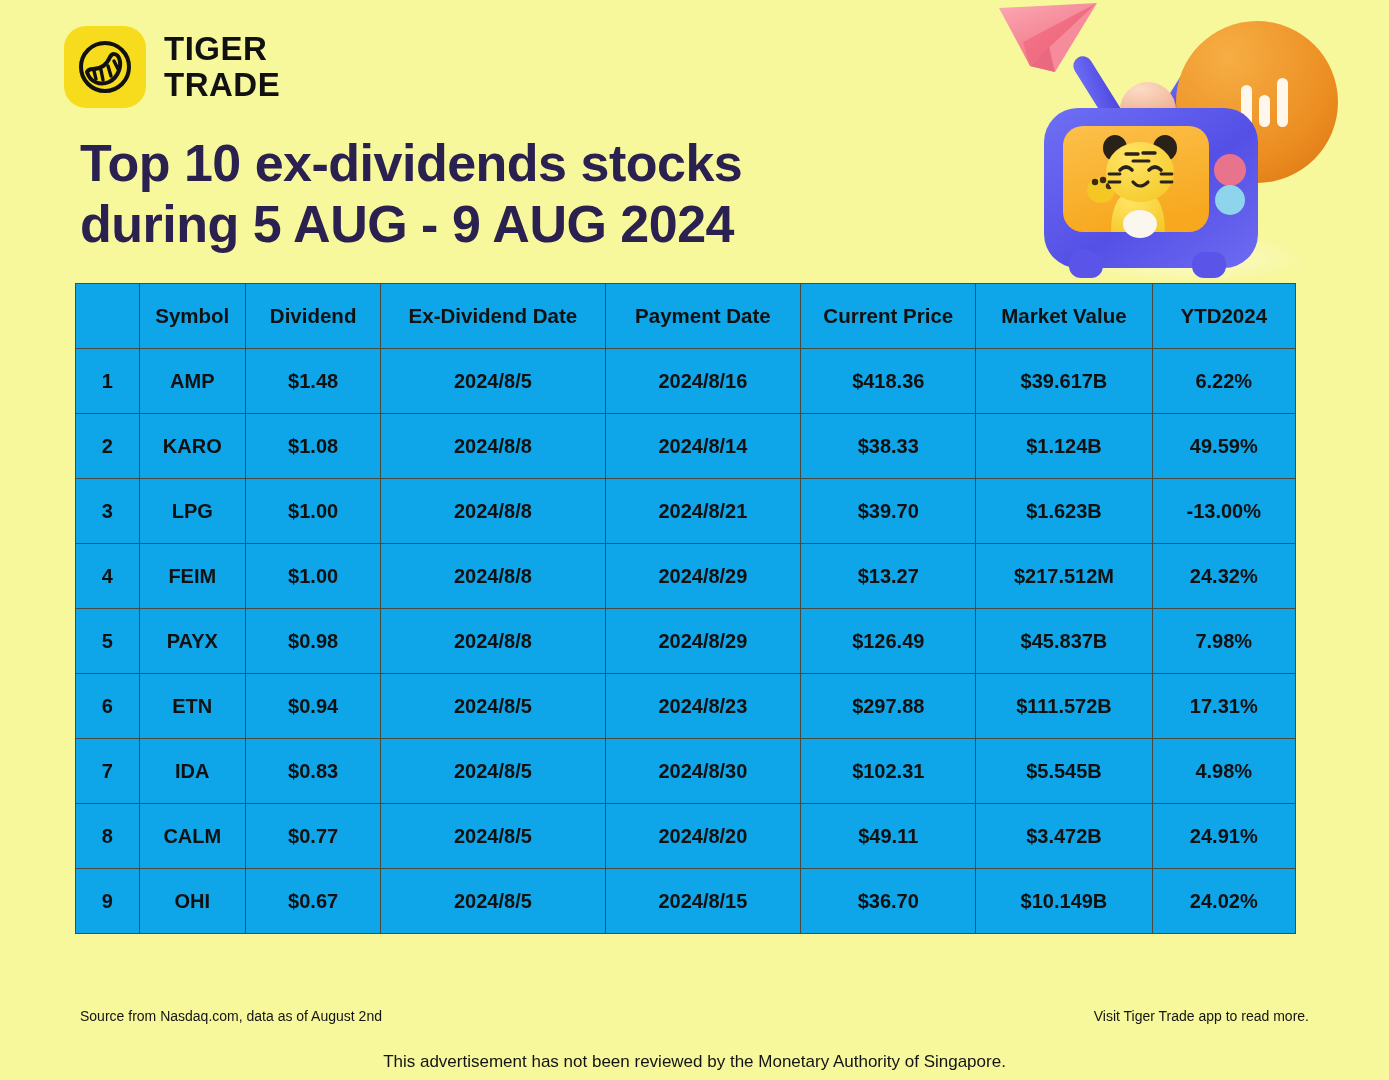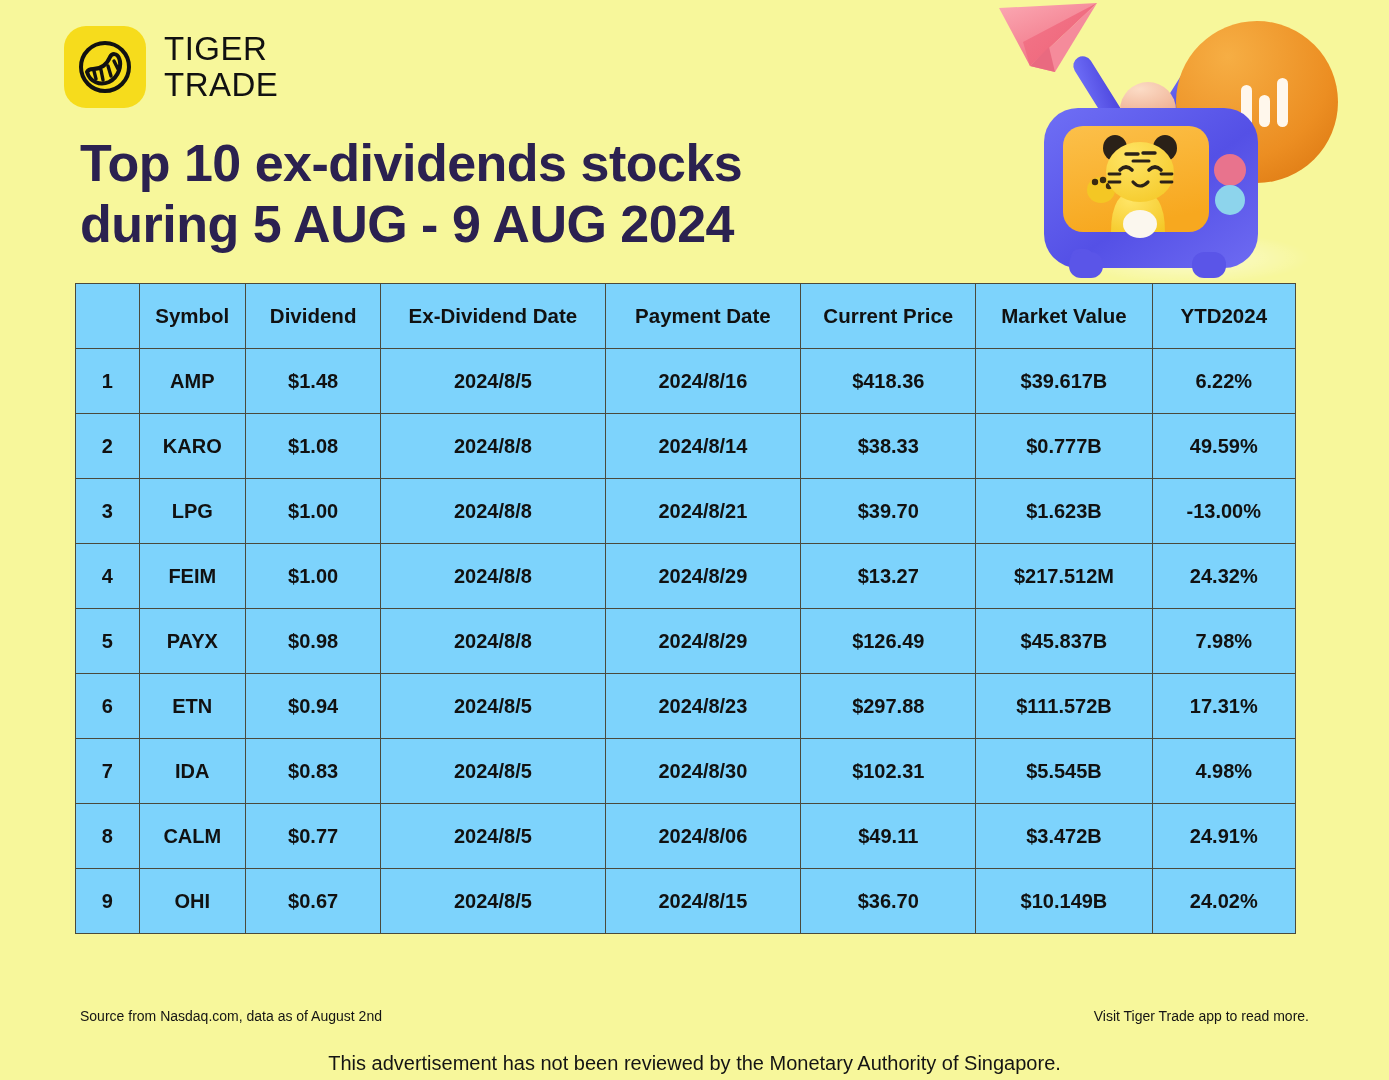--- a/index.html
+++ b/index.html
@@ -26,21 +26,21 @@
     width: 82px;
     height: 82px;
     border-radius: 22px;
     background: #F6DC1C;
     display: flex;
     align-items: center;
     justify-content: center;
   }
   .brand-name {
     font-size: 33px;
-    font-weight: normal;
+    font-weight: bold;
     line-height: 1.08;
     color: #111111;
     letter-spacing: 0.5px;
   }
 
   
   .page-title {
     position: absolute;
     top: 133px;
     left: 80px;
@@ -64,21 +64,21 @@
   
   .table-wrap {
     position: absolute;
     top: 283px;
     left: 75px;
     width: 1221px;
   }
   table.rank-table {
     width: 100%;
     border-collapse: collapse;
-    background: #7dd3fc;
+    background: #0ea5e9;
     table-layout: fixed;
   }
   table.rank-table th,
   table.rank-table td {
     border: 1px solid #4A4A3C;
     text-align: center;
     color: #111111;
     font-size: 20px;
     font-weight: bold;
     height: 65px;
@@ -106,21 +106,21 @@
   }
   .footer-row {
     display: flex;
     justify-content: space-between;
     padding: 0 80px;
     font-size: 14px;
     color: #141414;
   }
   .footer-disclaimer {
     text-align: center;
-    font-size: 20px;
+    font-size: 17px;
     color: #141414;
     margin-top: 28px;
   }
 </style>
 </head>
 <body>
 
 <div class="brand">
   <div class="brand-logo">
     <svg width="62" height="62" viewBox="0 0 62 62" aria-hidden="true">
@@ -288,21 +288,21 @@
           <td>$39.617B</td>
           <td>6.22%</td>
         </tr>
         <tr>
           <td class="rank-cell">2</td>
           <td>KARO</td>
           <td>$1.08</td>
           <td>2024/8/8</td>
           <td>2024/8/14</td>
           <td>$38.33</td>
-          <td>$0.777B</td>
+          <td>$1.124B</td>
           <td>49.59%</td>
         </tr>
         <tr>
           <td class="rank-cell">3</td>
           <td>LPG</td>
           <td>$1.00</td>
           <td>2024/8/8</td>
           <td>2024/8/21</td>
           <td>$39.70</td>
           <td>$1.623B</td>
@@ -346,21 +346,21 @@
           <td>2024/8/30</td>
           <td>$102.31</td>
           <td>$5.545B</td>
           <td>4.98%</td>
         </tr>
         <tr>
           <td class="rank-cell">8</td>
           <td>CALM</td>
           <td>$0.77</td>
           <td>2024/8/5</td>
-          <td>2024/8/06</td>
+          <td>2024/8/20</td>
           <td>$49.11</td>
           <td>$3.472B</td>
           <td>24.91%</td>
         </tr>
         <tr>
           <td class="rank-cell">9</td>
           <td>OHI</td>
           <td>$0.67</td>
           <td>2024/8/5</td>
           <td>2024/8/15</td>

